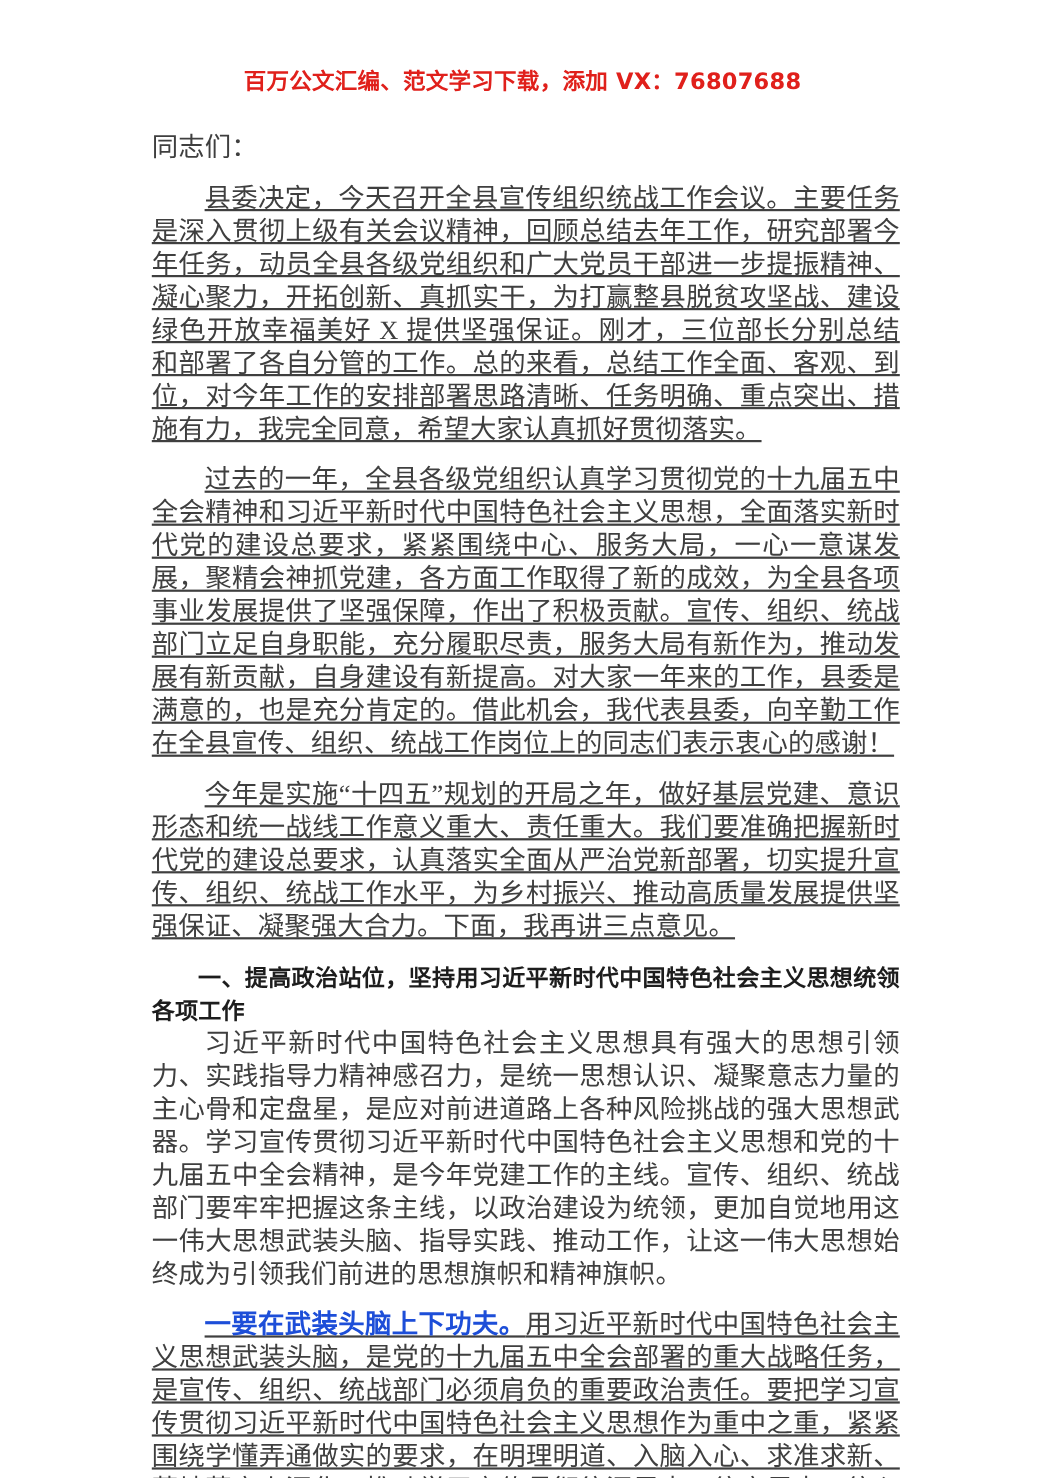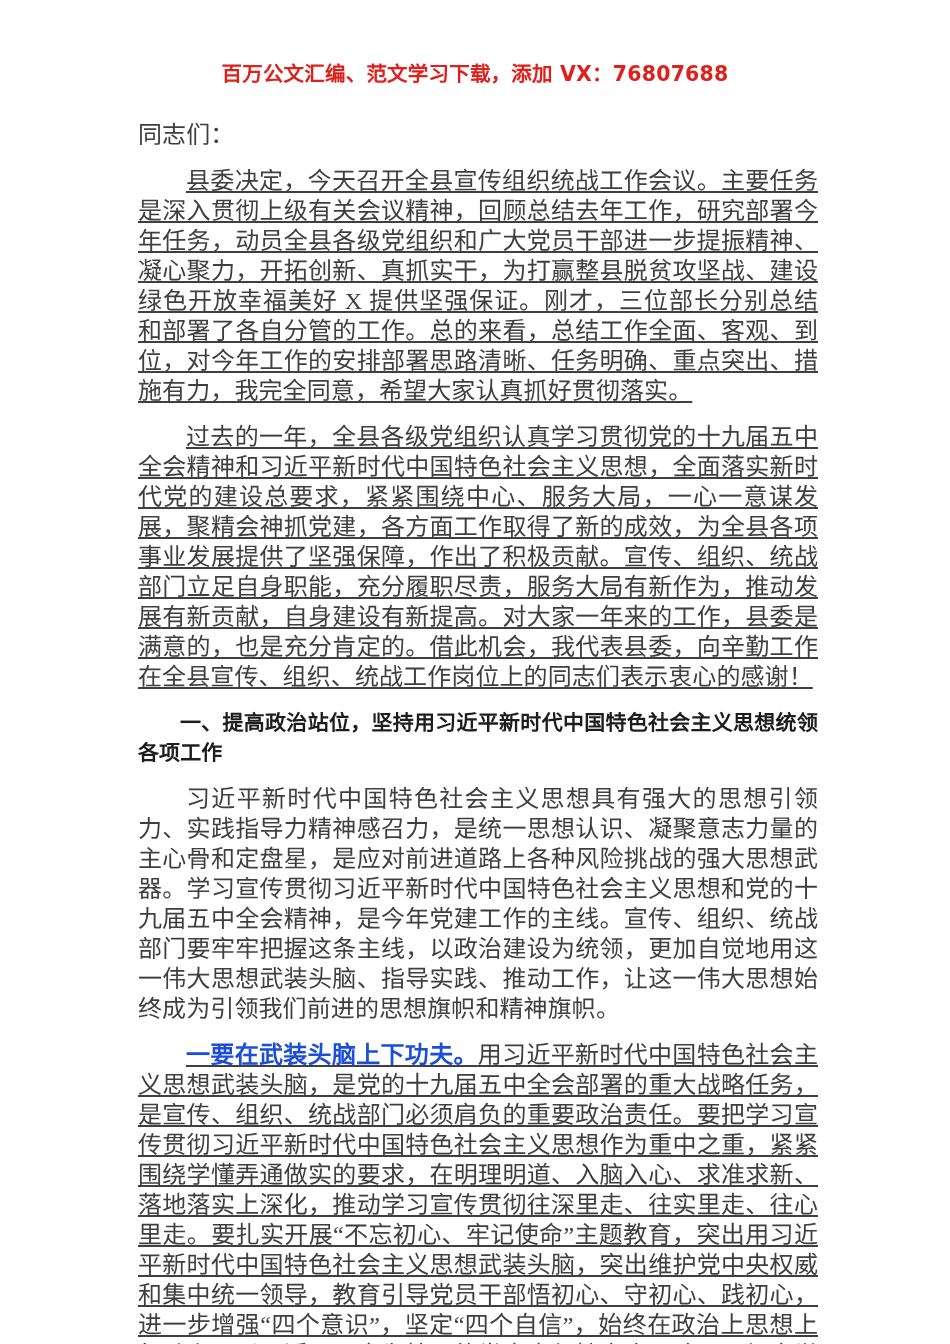--- a/index.html
+++ b/index.html
@@ -55,21 +55,21 @@
     margin-top: 16px;
     text-decoration: underline;
   }
   p.indent {
     text-indent: 2em;
   }
   p.noindent {
     text-indent: 0;
   }
   h2.section-heading {
-    margin: 16px 0 16px 0;
+    margin: 16px 0 0 0;
     font-size: 21px;
     line-height: 30px;
     font-weight: 700;
     color: #1d1d1d;
     text-indent: 2em;
     text-align: justify;
     text-justify: inter-ideograph;
     letter-spacing: 0.1px;
   }
   .lead-bold {
@@ -85,20 +85,21 @@
   <div class="promo-header">百万公文汇编、范文学习下载，添加 VX：76807688</div>
 
   <div class="doc-body">
 
     <p class="para noindent">同志们：</p>
 
     <p class="para indent">县委决定，今天召开全县宣传组织统战工作会议。主要任务是深入贯彻上级有关会议精神，回顾总结去年工作，研究部署今年任务，动员全县各级党组织和广大党员干部进一步提振精神、凝心聚力，开拓创新、真抓实干，为打赢整县脱贫攻坚战、建设绿色开放幸福美好 X 提供坚强保证。刚才，三位部长分别总结和部署了各自分管的工作。总的来看，总结工作全面、客观、到位，对今年工作的安排部署思路清晰、任务明确、重点突出、措施有力，我完全同意，希望大家认真抓好贯彻落实。</p>
 
     <p class="para indent">过去的一年，全县各级党组织认真学习贯彻党的十九届五中全会精神和习近平新时代中国特色社会主义思想，全面落实新时代党的建设总要求，紧紧围绕中心、服务大局，一心一意谋发展，聚精会神抓党建，各方面工作取得了新的成效，为全县各项事业发展提供了坚强保障，作出了积极贡献。宣传、组织、统战部门立足自身职能，充分履职尽责，服务大局有新作为，推动发展有新贡献，自身建设有新提高。对大家一年来的工作，县委是满意的，也是充分肯定的。借此机会，我代表县委，向辛勤工作在全县宣传、组织、统战工作岗位上的同志们表示衷心的感谢！</p>
 
+    <p class="para indent">今年是实施“十四五”规划的开局之年，做好基层党建、意识形态和统一战线工作意义重大、责任重大。我们要准确把握新时代党的建设总要求，认真落实全面从严治党新部署，切实提升宣传、组织、统战工作水平，为乡村振兴、推动高质量发展提供坚强保证、凝聚强大合力。下面，我再讲三点意见。</p>
 
     <h2 class="section-heading">一、提高政治站位，坚持用习近平新时代中国特色社会主义思想统领各项工作</h2>
 
     <p class="para indent">习近平新时代中国特色社会主义思想具有强大的思想引领力、实践指导力精神感召力，是统一思想认识、凝聚意志力量的主心骨和定盘星，是应对前进道路上各种风险挑战的强大思想武器。学习宣传贯彻习近平新时代中国特色社会主义思想和党的十九届五中全会精神，是今年党建工作的主线。宣传、组织、统战部门要牢牢把握这条主线，以政治建设为统领，更加自觉地用这一伟大思想武装头脑、指导实践、推动工作，让这一伟大思想始终成为引领我们前进的思想旗帜和精神旗帜。</p>
 
     <p class="para indent"><span class="lead-bold">一要在武装头脑上下功夫。</span><span>用习近平新时代中国特色社会主义思想武装头脑，是党的十九届五中全会部署的重大战略任务，是宣传、组织、统战部门必须肩负的重要政治责任。要把学习宣传贯彻习近平新时代中国特色社会主义思想作为重中之重，紧紧围绕学懂弄通做实的要求，在明理明道、入脑入心、求准求新、落地落实上深化，推动学习宣传贯彻往深里走、往实里走、往心里走。要扎实开展“不忘初心、牢记使命”主题教育，突出用习近平新时代中国特色社会主义思想武装头脑，突出维护党中央权威和集中统一领导，教育引导党员干部悟初心、守初心、践初心，进一步增强“四个意识”，坚定“四个自信”，始终在政治上思想上行动上同以习近平同志为核心的党中央保持高度一致，更加自觉地为实现新时代党的历史使命不懈奋斗。</span></p>
 
   </div>
 
 </div>

